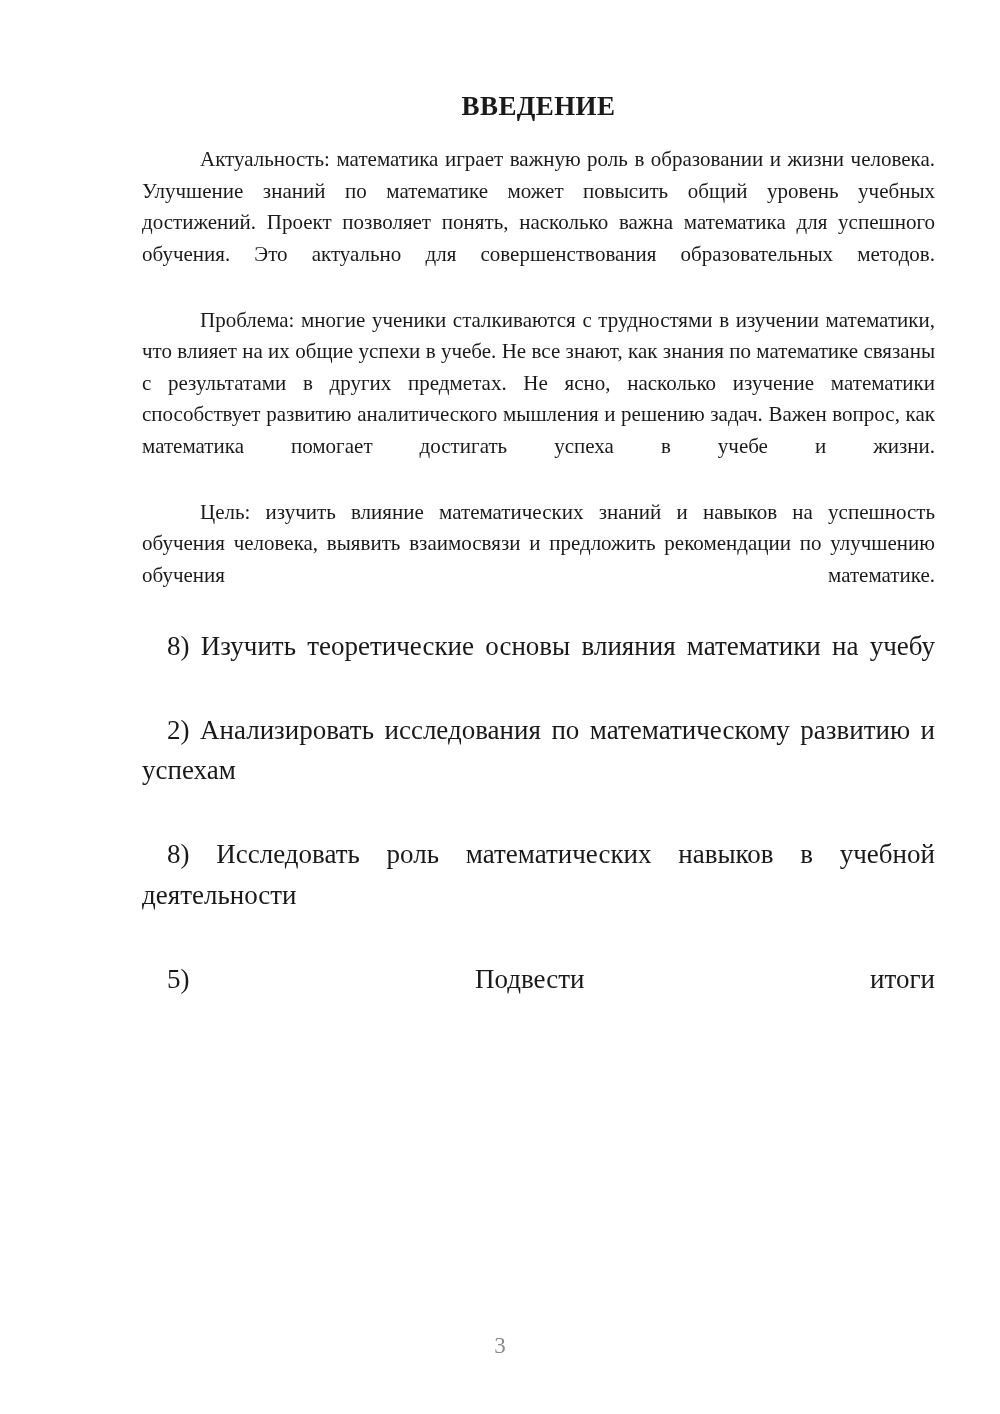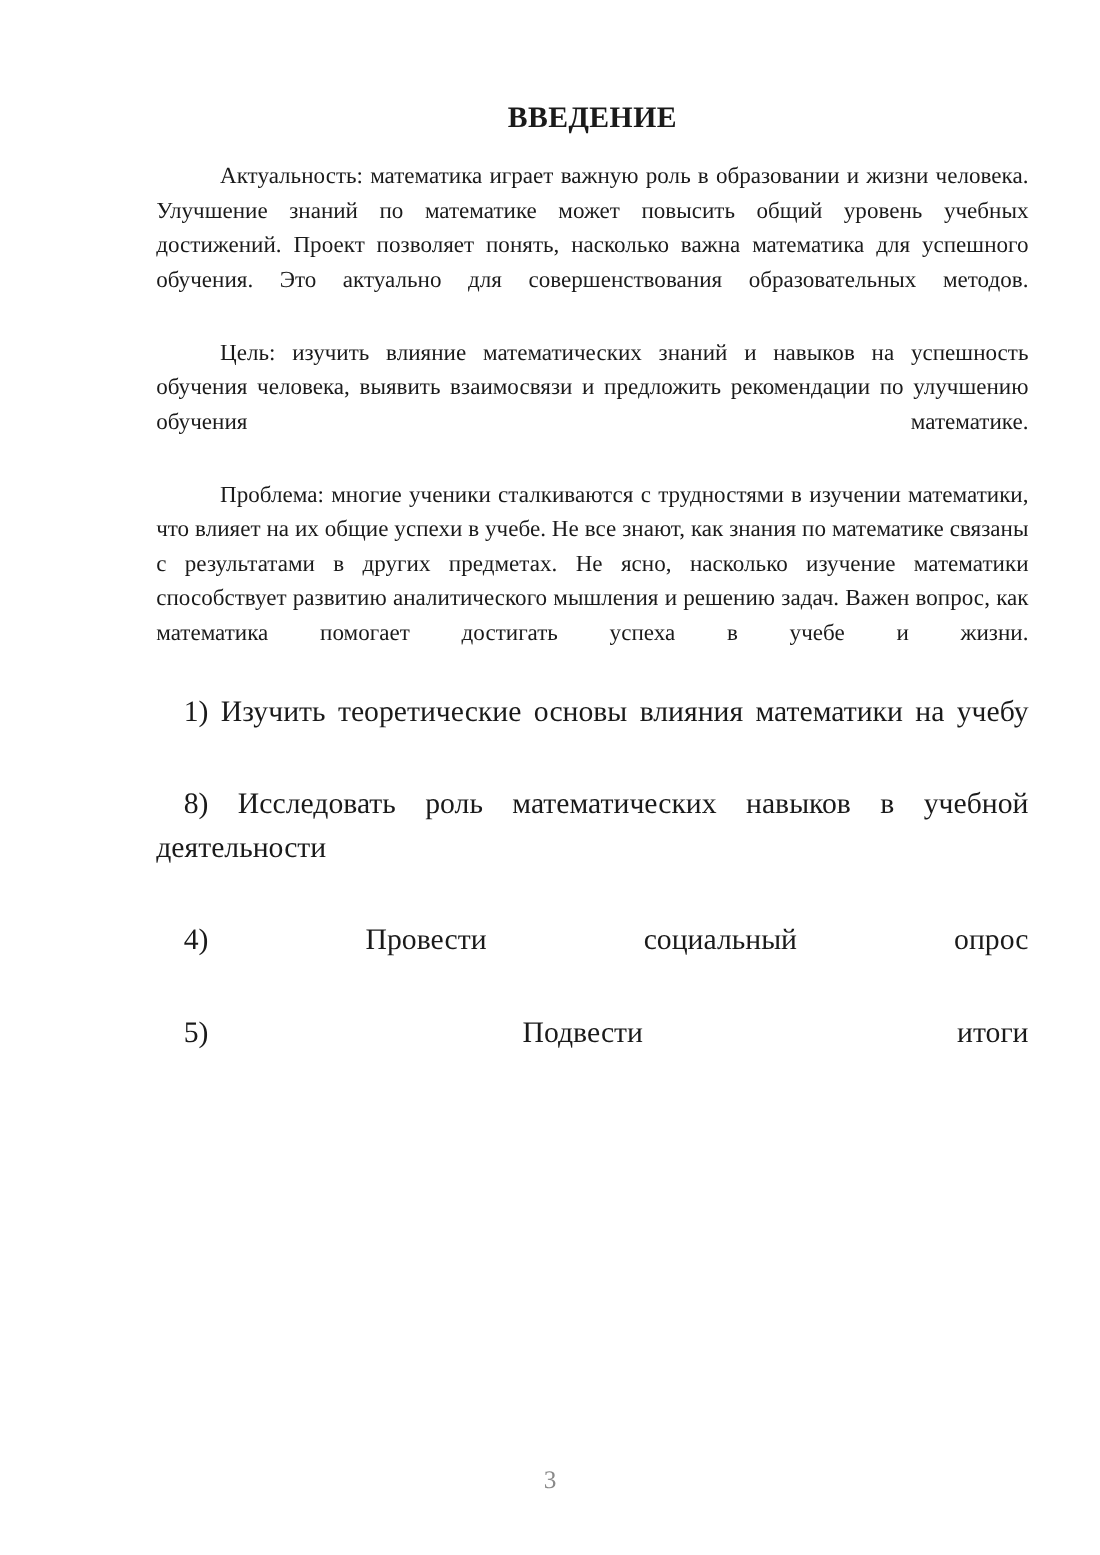--- a/index.html
+++ b/index.html
@@ -93,29 +93,29 @@
 <body>
 
 <div class="page">
 
   <div class="content">
 
     <h1 class="doc-heading">ВВЕДЕНИЕ</h1>
 
     <p class="para">Актуальность: математика играет важную роль в образовании и жизни человека. Улучшение знаний по математике может повысить общий уровень учебных достижений. Проект позволяет понять, насколько важна математика для успешного обучения. Это актуально для совершенствования образовательных методов.</p>
 
+    <p class="para">Проблема: многие ученики сталкиваются с трудностями в изучении математики, что влияет на их общие успехи в учебе. Не все знают, как знания по математике связаны с результатами в других предметах. Не ясно, насколько изучение математики способствует развитию аналитического мышления и решению задач. Важен вопрос, как математика помогает достигать успеха в учебе и жизни.</p>
+
     <p class="para">Цель: изучить влияние математических знаний и навыков на успешность обучения человека, выявить взаимосвязи и предложить рекомендации по улучшению обучения математике.</p>
-
-    <p class="para">Проблема: многие ученики сталкиваются с трудностями в изучении математики, что влияет на их общие успехи в учебе. Не все знают, как знания по математике связаны с результатами в других предметах. Не ясно, насколько изучение математики способствует развитию аналитического мышления и решению задач. Важен вопрос, как математика помогает достигать успеха в учебе и жизни.</p>
 
 
     <ul class="task-list">
-      <li class="task-item">1) Изучить теоретические основы влияния математики на учебу</li>
+      <li class="task-item">8) Изучить теоретические основы влияния математики на учебу</li>
+      <li class="task-item">2) Анализировать исследования по математическому развитию и успехам</li>
       <li class="task-item">8) Исследовать роль математических навыков в учебной деятельности</li>
-      <li class="task-item">4) Провести социальный опрос</li>
       <li class="task-item">5) Подвести итоги</li>
     </ul>
 
   </div>
 
   <div class="page-number">3</div>
 
 </div>
 
 </body></html>

